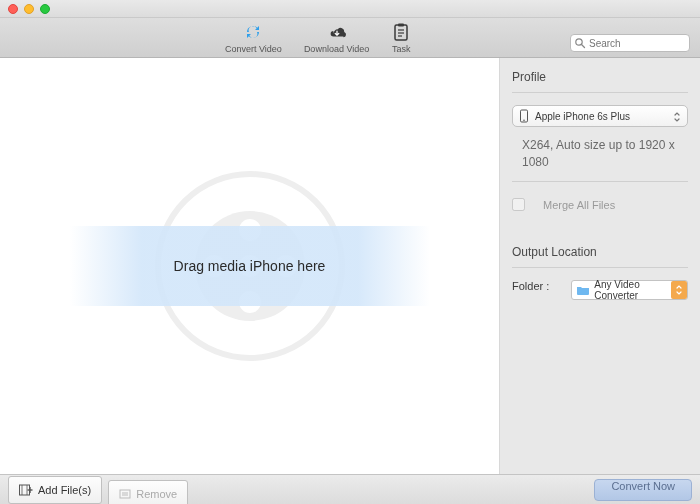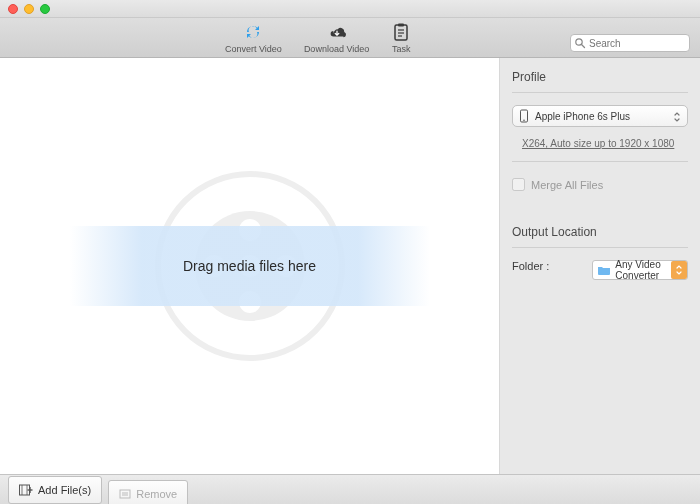--- a/index.html
+++ b/index.html
@@ -38,25 +38,25 @@
 .h5 { top: 44px; left: 44px; }
 .drop-band { position: absolute; width: 360px; height: 80px; background: linear-gradient(to right, rgba(225,240,252,0) 0%, rgba(210,230,250,0.9) 20%, rgba(210,230,250,0.9) 80%, rgba(225,240,252,0) 100%); display:flex; align-items:center; justify-content:center; }
 .drop-text { font-size: 14px; color: #2b2b2b; }
 
 
 .sidebar { width: 200px; background: #e8e8e8; padding: 10px 12px; display:flex; flex-direction:column; gap: 6px; color:#3a3a3a; }
 .sec-title { font-size: 12px; color: #4a4a4a; margin-top: 2px; }
 .divider { height: 1px; background: #cfcfcf; margin: 2px 0 6px 0; }
 .profile-select { display:flex; align-items:center; height: 22px; background: linear-gradient(#ffffff,#f2f2f2); border: 1px solid #c3c3c3; border-radius: 5px; padding: 0 18px 0 6px; font-size: 10px; position: relative; cursor:pointer; }
 .profile-select .chev { position:absolute; right:5px; top:5px; }
-.profile-desc { font-size: 10px; color: #6a6a6a; padding: 4px 2px 2px 10px; line-height: 1.4; text-decoration: underline; }
-.checkbox-row { display:flex; align-items:center; gap:6px; font-size:11px; color:#9a9a9a; padding: 4px 0; }
+.profile-desc { font-size: 12px; color: #6a6a6a; padding: 4px 2px 2px 10px; line-height: 1.4; }
+.checkbox-row { display:flex; align-items:flex-end; gap:18px; font-size:11px; color:#9a9a9a; padding: 4px 0; }
 .checkbox-row input { accent-color: #999; }
 .folder-row { display:flex; align-items:flex-start; gap:22px; font-size:11px; }
-.folder-select { flex:1; display:flex; align-items:center; height:20px; background:#fff; border:1px solid #c3c3c3; border-radius:3px; padding:0 4px; position:relative;margin-left:21px; }
+.folder-select { flex:1; display:flex; align-items:center; height:20px; background:#fff; border:1px solid #c3c3c3; border-radius:3px; padding:0 4px; position:relative; }
 .folder-select .fname { flex:1; font-size:10px; }
 .folder-select .end { width:16px; height:18px; background:#f4a94d; border-radius:2px; display:flex; align-items:center; justify-content:center; margin-right:-4px; }
 
 
 .footer { height: 30px; background: linear-gradient(#ebebeb,#dcdcdc); border-top: 1px solid #c4c4c4; display:flex; align-items:center; padding: 0 8px; }
 .fbtn { height: 28px; display:flex; align-items:center; gap:5px; padding: 0 10px; background: linear-gradient(#fdfdfd,#f0f0f0); border:1px solid #c0c0c0; border-radius:3px; font-size:11px; cursor:pointer; }
 .fbtn.disabled { color:#aaaaaa; }
 .fbtn + .fbtn { margin-left: 6px; margin-top: 8px; }
 .spacer { flex:1; }
 .convert-btn { height:22px; padding: 0 16px; background: linear-gradient(#c7d7ef,#b2c7e6); border:1px solid #9bb1d4; border-radius:4px; color:#5b6f90; font-size:11px; cursor:pointer; }
@@ -123,21 +123,21 @@
         <div class="reel-bg">
           <div class="reel-inner">
             <div class="reel-hole h1"></div>
             <div class="reel-hole h2"></div>
             <div class="reel-hole h3"></div>
             <div class="reel-hole h4"></div>
             <div class="reel-hole h5"></div>
           </div>
         </div>
         <div class="drop-band">
-          <span class="drop-text">Drag media files here</span>
+          <span class="drop-text">Drag media iPhone here</span>
         </div>
       </div>
     </div>
 
     <div class="sidebar">
       <div class="sec-title">Profile</div>
       <div class="divider"></div>
       <div class="profile-select">
         <svg width="10" height="14" viewBox="0 0 10 14" style="margin-right:6px;">
             <rect x="1.5" y="1" width="7" height="12" rx="1.2" fill="none" stroke="#555" stroke-width="1"></rect>
@@ -190,15 +190,18 @@
     </div>
     <div class="fbtn disabled">
       <svg width="12" height="12" viewBox="0 0 12 12">
           <rect x="1" y="2" width="10" height="8" fill="none" stroke="#bbb" stroke-width="1"></rect>
           <line x1="3" y1="5" x2="9" y2="5" stroke="#bbb"></line>
           <line x1="3" y1="7" x2="9" y2="7" stroke="#bbb"></line>
         </svg>
       <span>Remove</span>
     </div>
     <div class="spacer"></div>
+    <div class="convert-btn">
+      <span>Convert Now</span>
+    </div>
   </div>
 
 </div>
 
 </body></html>

